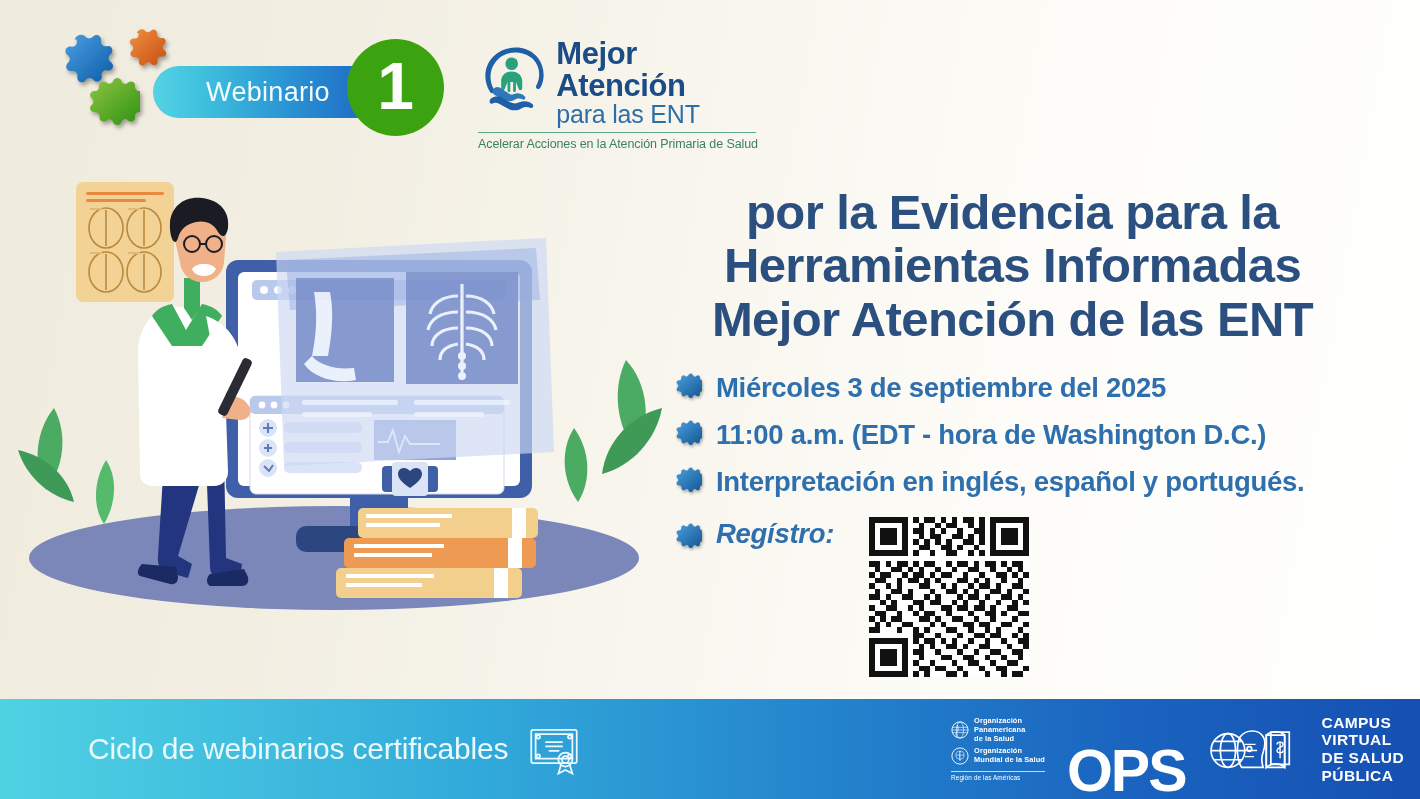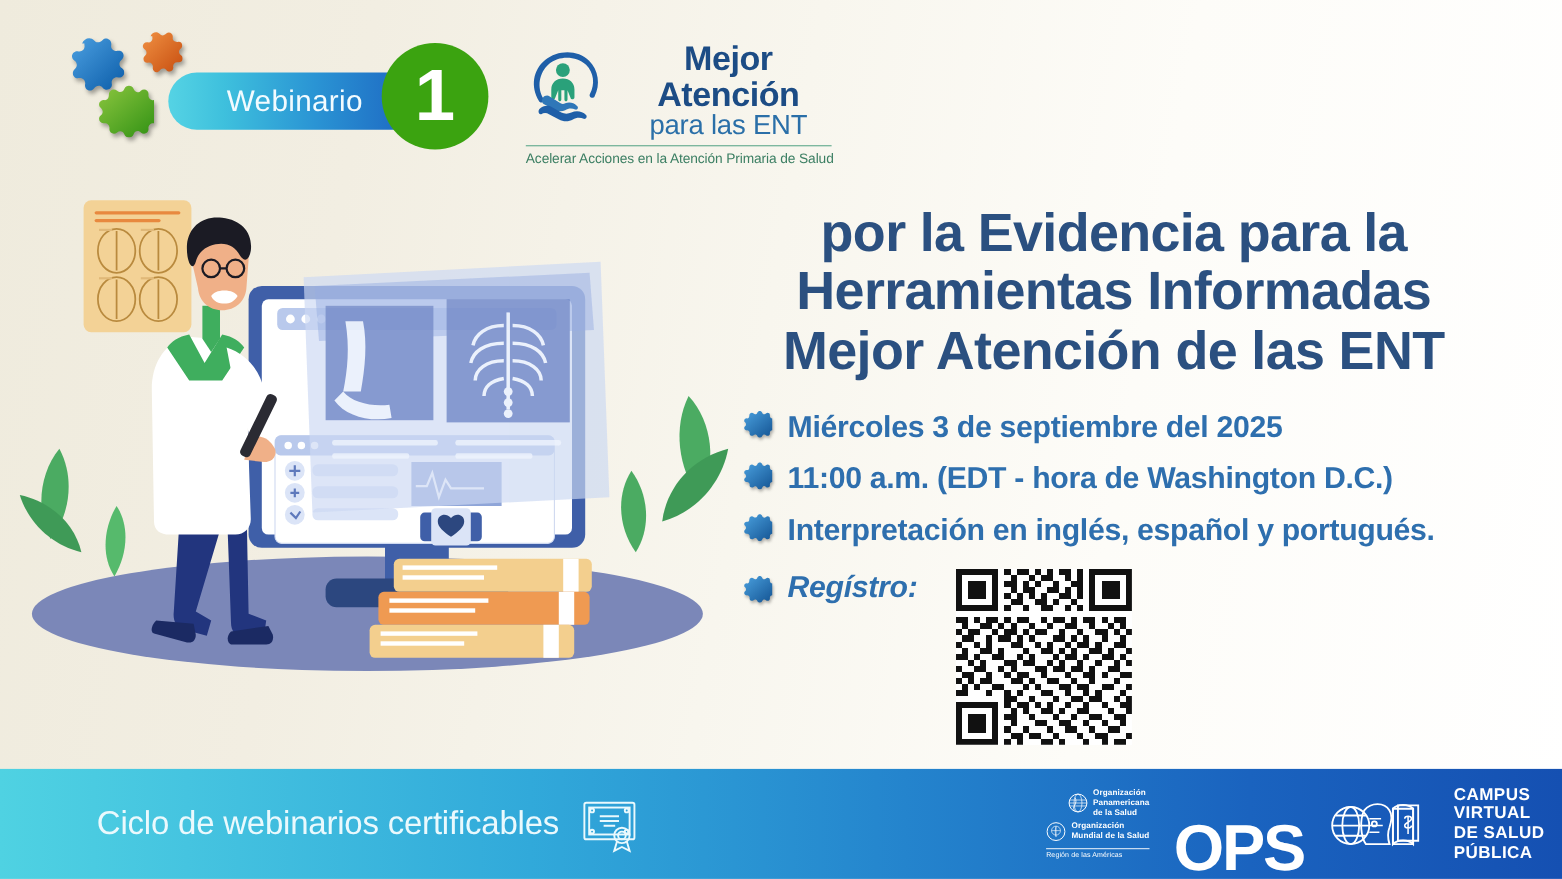--- a/index.html
+++ b/index.html
@@ -33,21 +33,21 @@
     display:flex; align-items:center; justify-content:center;
   }
   .num-circle span {
     color:#ffffff; font-size:66px; font-weight:700; line-height:1;
     margin-top:-4px;
   }
 
   
   .logo-block { position:absolute; left:478px; top:36px; width:290px; }
   .logo-row { display:flex; align-items:center; gap:8px; }
-  .logo-text { padding-top:2px;text-align:center; }
+  .logo-text { padding-top:2px; }
   .logo-l1 {
     font-size:31px; font-weight:700; color:#1c4c85; line-height:1.02;
     letter-spacing:-.4px;
   }
   .logo-l2 {
     font-size:25px; font-weight:400; color:#2a6fa8; line-height:1.05;
     letter-spacing:-.2px;
   }
   .logo-rule { margin-top:5px; height:1px; background:#5fa98c; width:278px; }
   .logo-tag {
@@ -81,21 +81,21 @@
   .footer {
     position:absolute; left:0; bottom:0; width:1420px; height:100px;
     background:linear-gradient(90deg,#4fd2e2 0%,#45c4e0 12%,#31a9da 34%,#2484cd 58%,#1a63bf 80%,#1550b2 100%);
     display:flex; align-items:center;
   }
   .footer-left { display:flex; align-items:center; gap:18px; margin-left:88px; }
   .footer-text { color:#eaf9fd; font-size:30px; font-weight:400; letter-spacing:-.2px; }
   .footer-right { position:absolute; right:16px; display:flex; align-items:center; gap:22px; }
 
   .paho-lock { display:flex; flex-direction:column; gap:3px; color:#fff; }
-  .paho-line { display:flex; align-items:center; gap:5px;justify-content:flex-end; }
+  .paho-line { display:flex; align-items:center; gap:5px; }
   .paho-words { font-size:7.4px; line-height:1.18; font-weight:700; letter-spacing:.1px; }
   .paho-region { font-size:6.4px; margin-top:3px; padding-top:2px; border-top:.6px solid rgba(255,255,255,.75);
     letter-spacing:.1px; }
   .ops-word { color:#fff; font-size:59px; font-weight:700; letter-spacing:-2px; line-height:1;margin-top:44px; }
   .cvsp-words { color:#fff; font-size:15.5px; font-weight:700; line-height:1.14; letter-spacing:.4px; }
 </style>
 </head>
 <body>
 
 <div class="poster">

